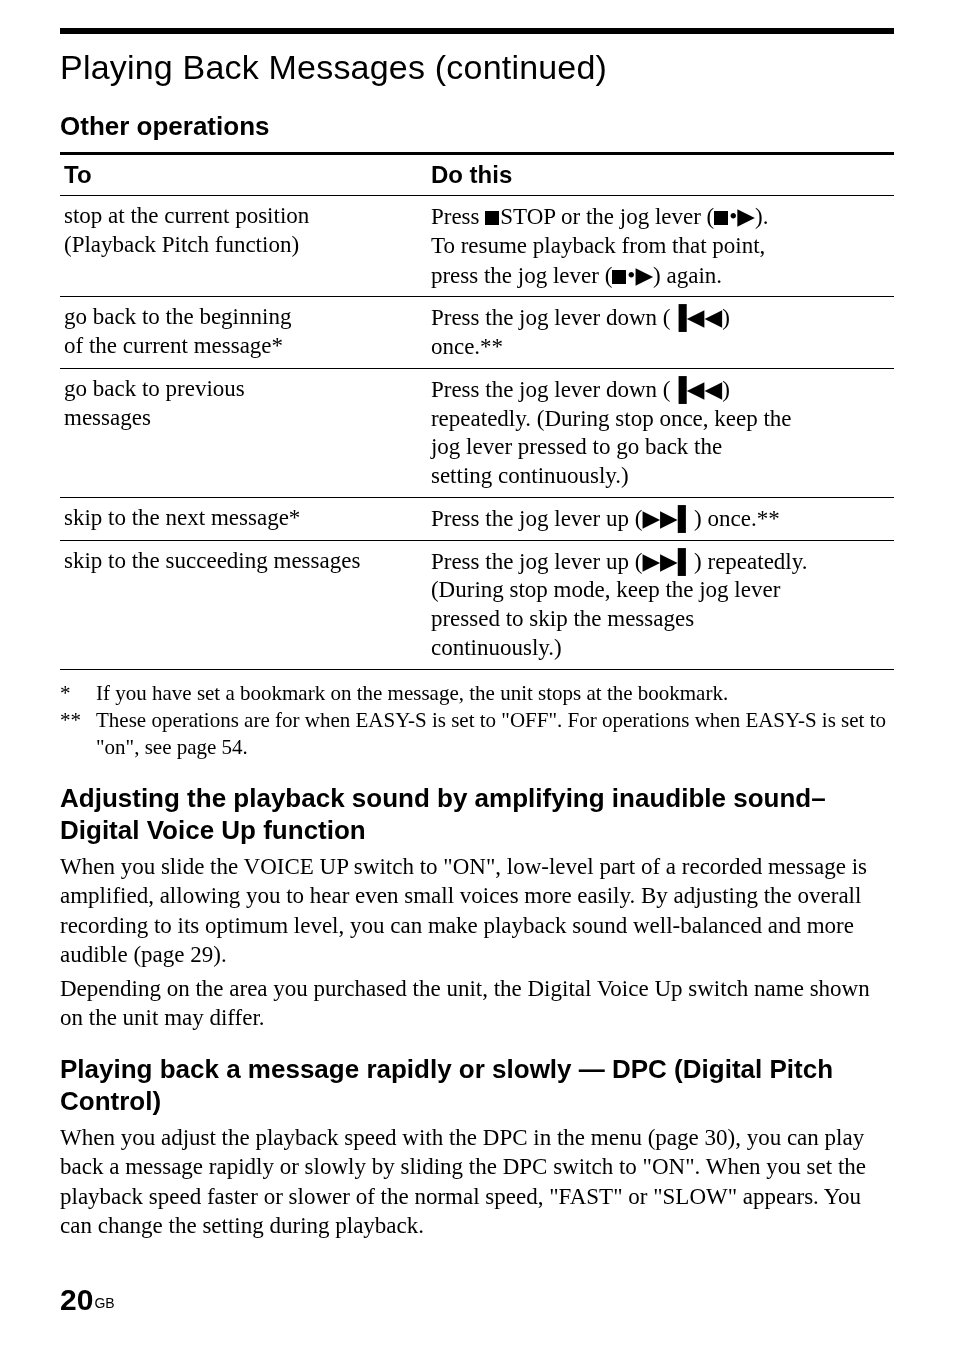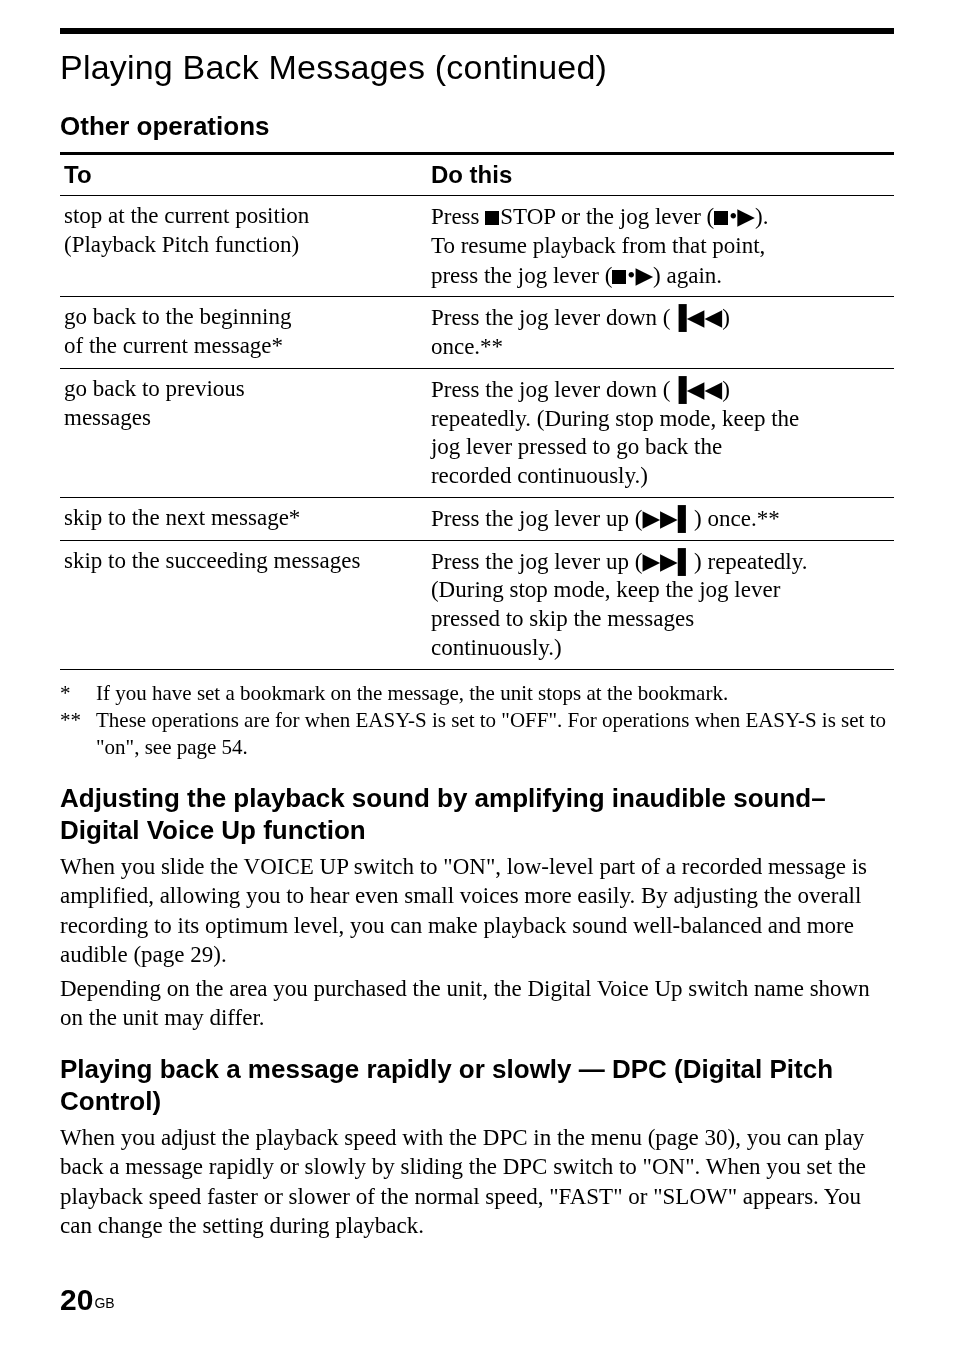--- a/index.html
+++ b/index.html
@@ -158,23 +158,23 @@
           </td>
         </tr>
 
         <tr>
           <td class="col-to">
             <span>go back to previous</span><br>
             <span>messages</span>
           </td>
           <td>
             <span>Press the jog lever down (</span><span class="glyph">▐◀◀</span><span>)</span><br>
-            <span>repeatedly. (During stop mode, keep the</span><br>
+            <span>repeatedly. (During stop once, keep the</span><br>
             <span>jog lever pressed to go back the</span><br>
-            <span>recorded continuously.)</span>
+            <span>setting continuously.)</span>
           </td>
         </tr>
 
         <tr>
           <td class="col-to">
             <span>skip to the next  message*</span>
           </td>
           <td>
             <span>Press the jog lever up (</span><span class="glyph">▶▶▌</span><span>) once.**</span>
           </td>

